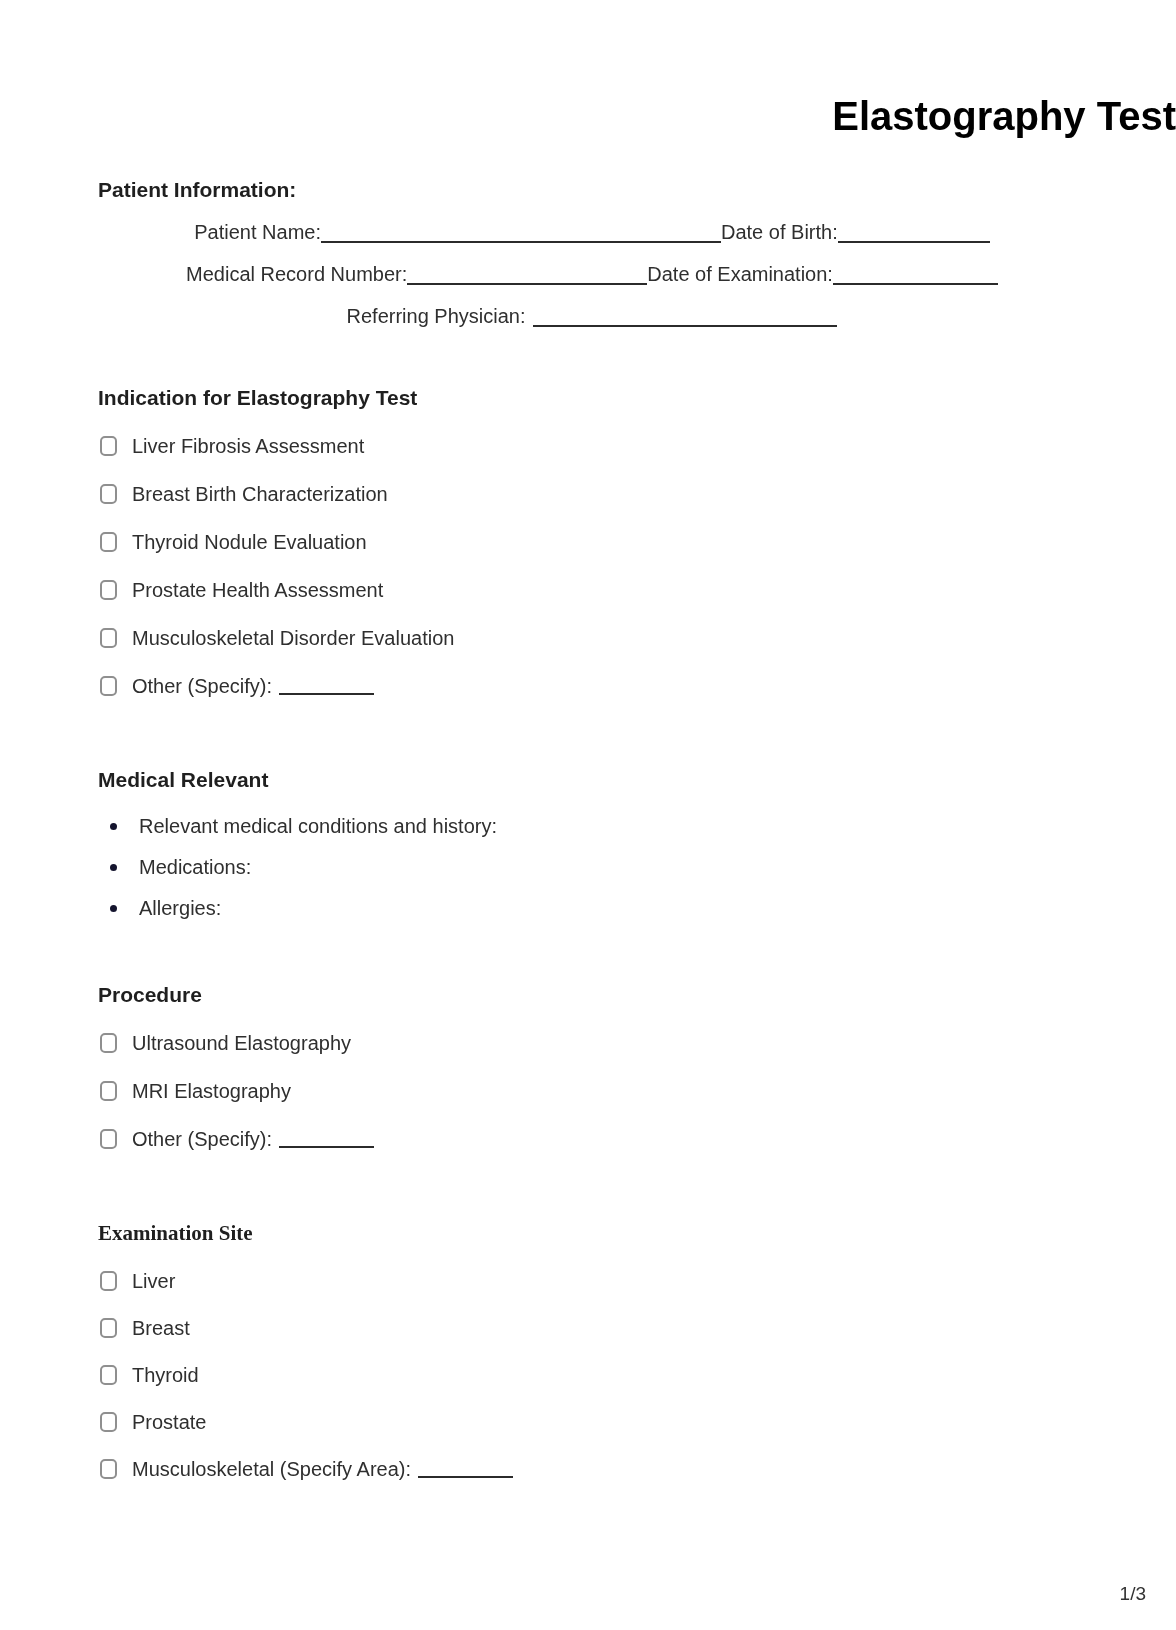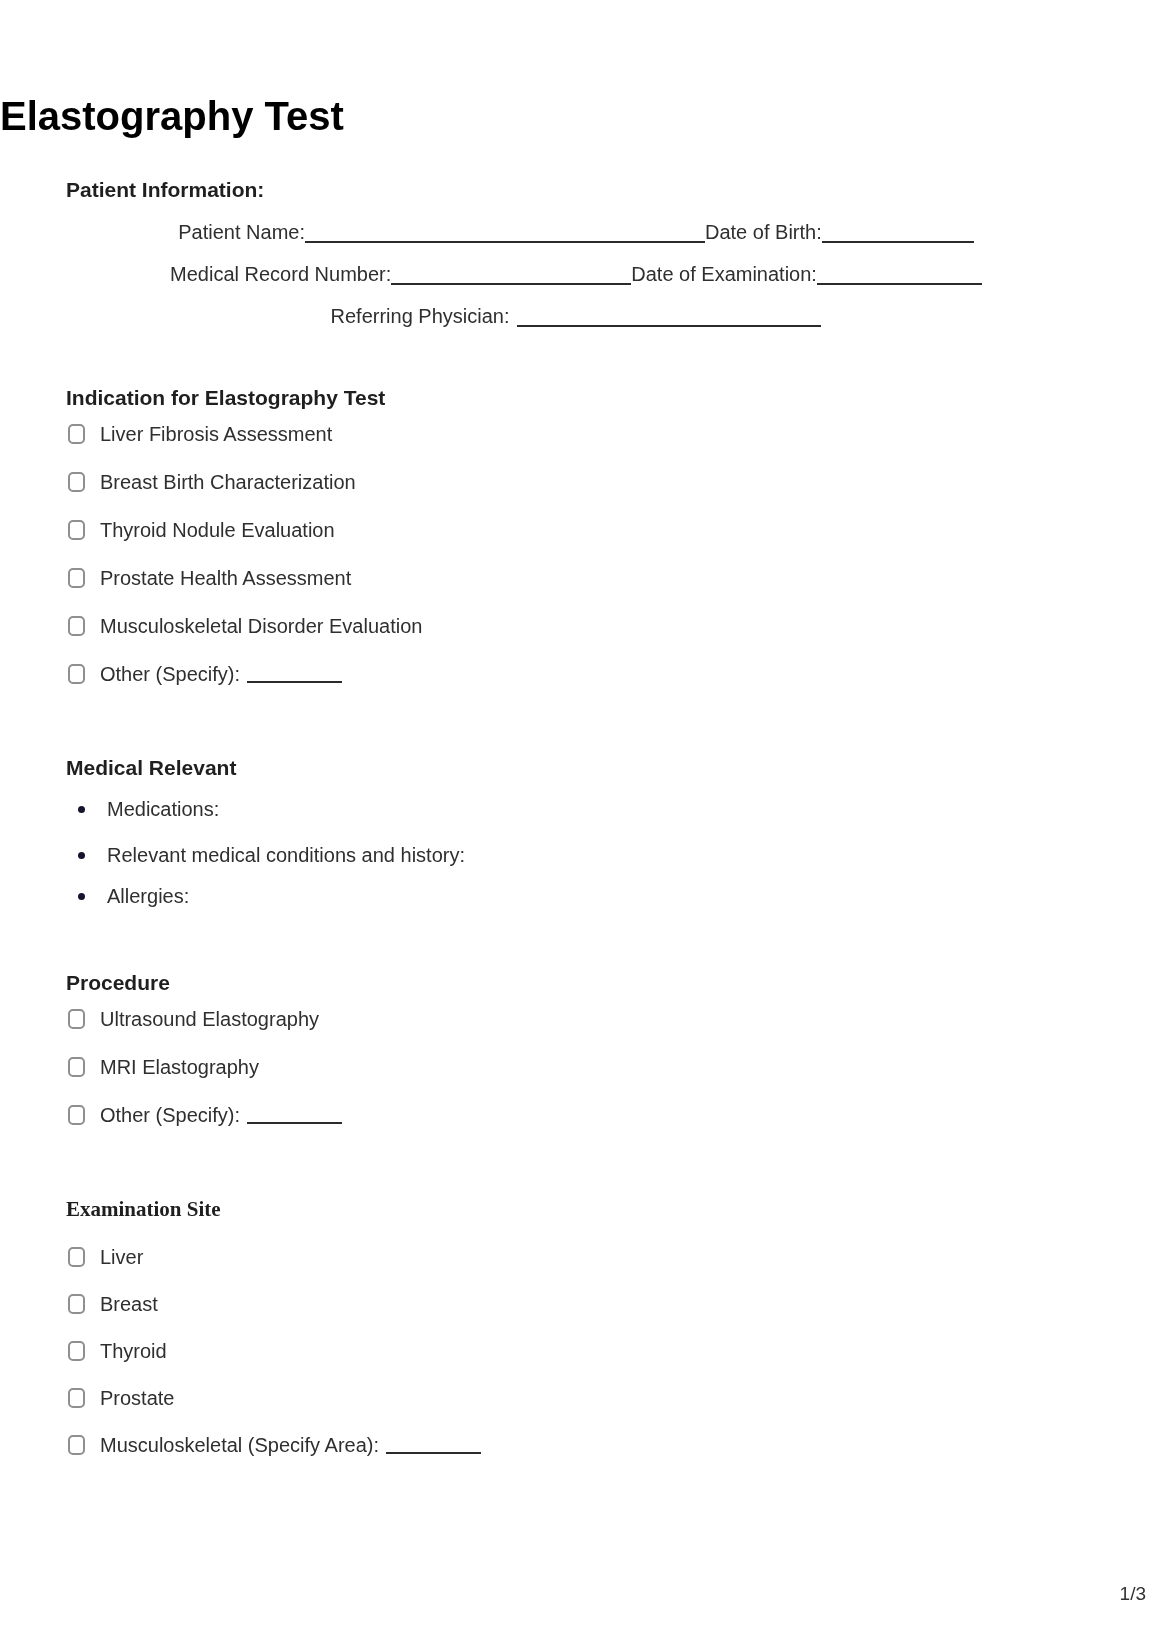--- a/index.html
+++ b/index.html
@@ -7,27 +7,27 @@
     width:1176px; height:1630px;
     background:#ffffff;
     font-family:"Liberation Sans", "DejaVu Sans", sans-serif;
     color:#2f2f2f;
     position:relative;
     overflow:hidden;
   }
   .title {
     margin:0;
     padding-top:92px;
-    text-align:left;
+    text-align:right;
     font-size:40px;
     line-height:48px;
     font-weight:bold;
     color:#000000;
   }
-  .content { padding:0 90px 0 66px; }
+  .content { padding:0 90px 0 98px; }
 
   .section-heading {
     font-weight:bold;
     font-size:21px;
     line-height:25px;
     color:#1f1f1f;
   }
   #patient-heading    { margin-top:37px; }
   #indication-heading { margin-top:57px; }
   #history-heading    { margin-top:69px; }
@@ -55,21 +55,21 @@
   .w95  { width:95px;  margin-left:7px; }
 
   .check-row {
     display:flex;
     align-items:center;
     margin-top:24px;
     font-size:20px;
     line-height:24px;
     padding-left:2px;
   }
-  .check-row.first { margin-top:12px; }
+  .check-row.first { margin-top:24px; }
   .check-row.pitch47 { margin-top:23px; }
   .checkbox {
     width:17px; height:20px;
     box-sizing:border-box;
     border:2px solid #8f8f8f;
     border-radius:5px;
     background:#ffffff;
     flex:none;
     margin-right:15px;
   }
@@ -138,28 +138,28 @@
     <span class="check-label">Musculoskeletal Disorder Evaluation</span>
   </div>
   <div class="check-row">
     <span class="checkbox"></span>
     <span class="check-label">Other (Specify):</span>
     <span class="blank w95"></span>
   </div>
 
   <div class="section-heading" id="history-heading">Medical Relevant</div>
 
+  <div class="bullet-row first">
+    <span class="dot"></span>
+    <span>Relevant medical conditions and history:</span>
+  </div>
   <div class="bullet-row">
     <span class="dot"></span>
     <span>Medications:</span>
   </div>
-  <div class="bullet-row first">
-    <span class="dot"></span>
-    <span>Relevant medical conditions and history:</span>
-  </div>
   <div class="bullet-row">
     <span class="dot"></span>
     <span>Allergies:</span>
   </div>
 
   <div class="section-heading" id="procedure-heading">Procedure</div>
 
   <div class="check-row first">
     <span class="checkbox"></span>
     <span class="check-label">Ultrasound Elastography</span>

